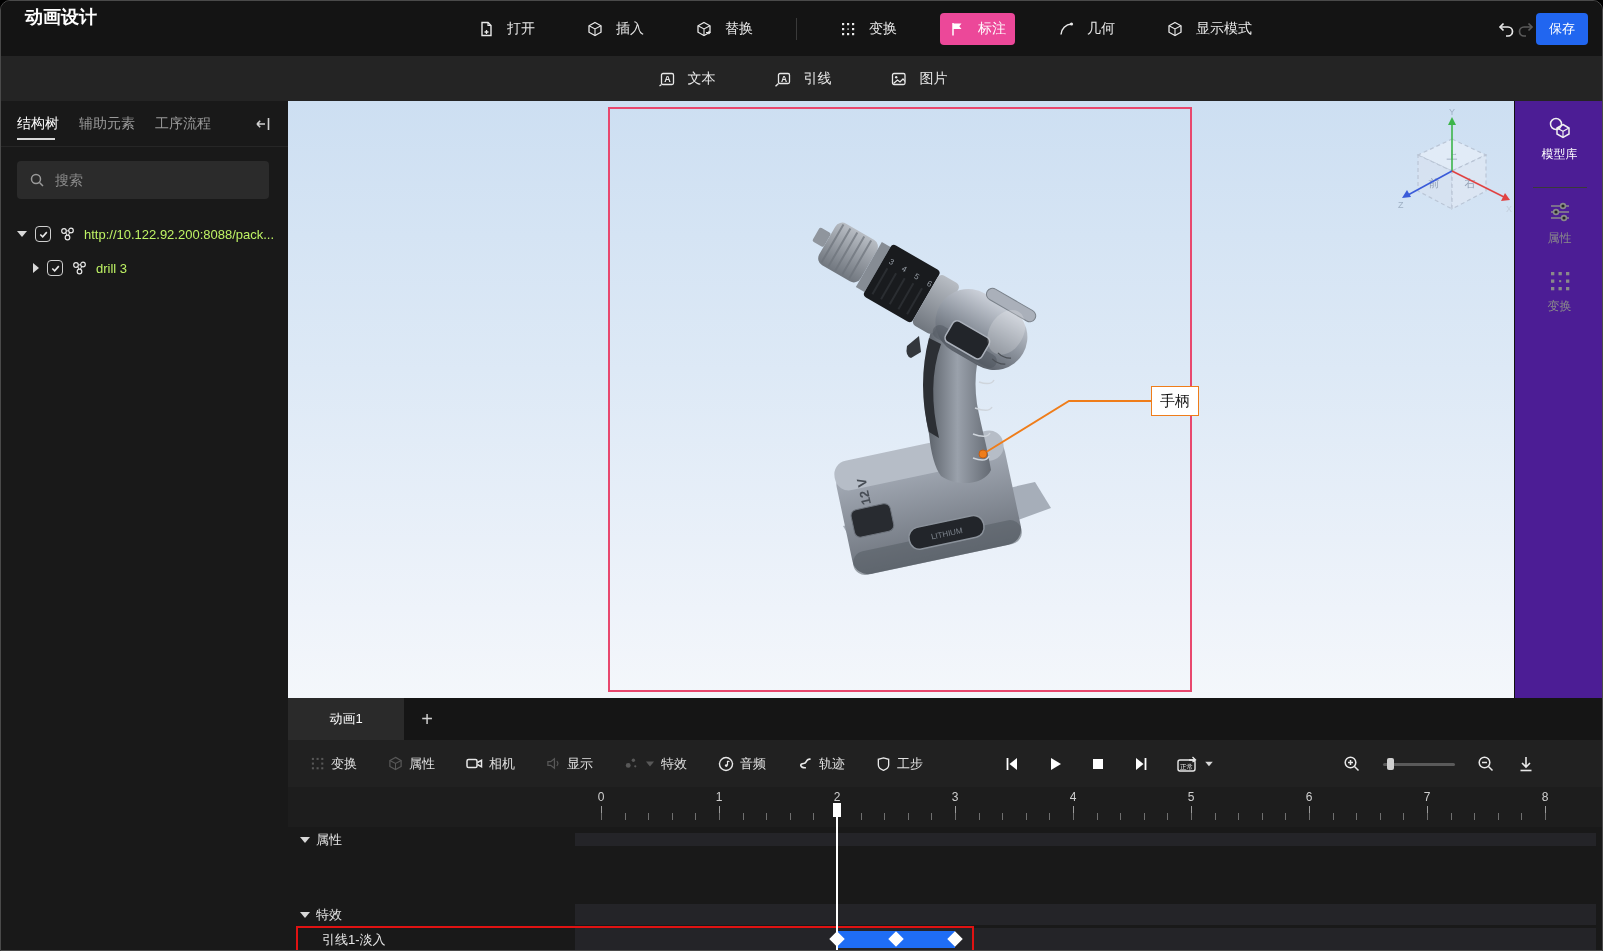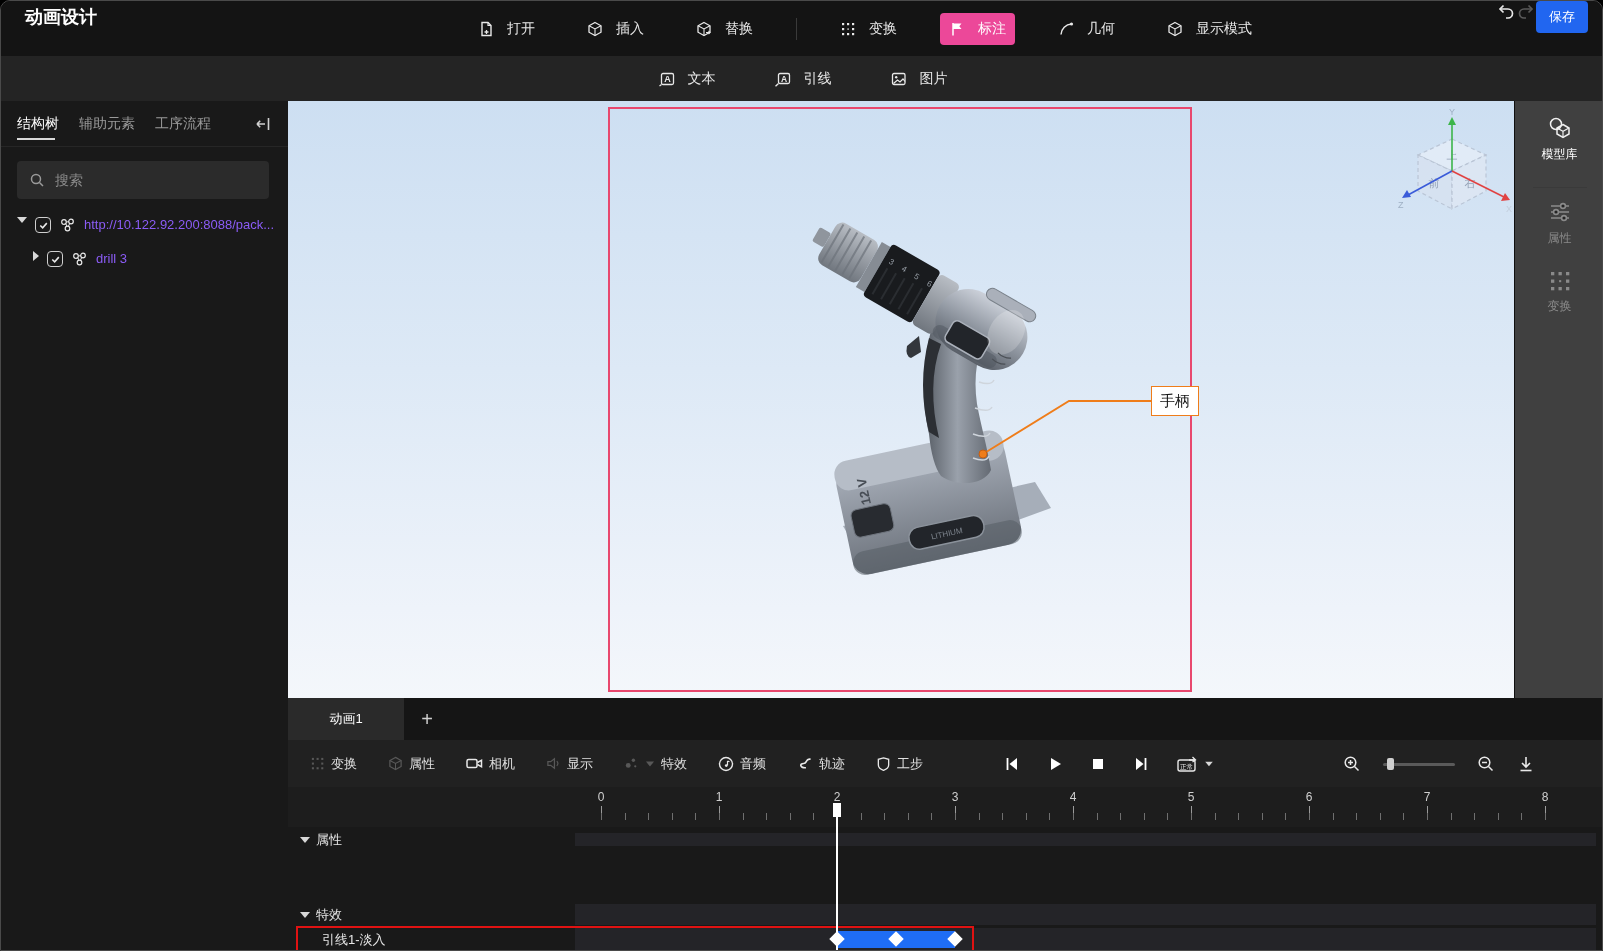--- a/index.html
+++ b/index.html
@@ -9,54 +9,54 @@
        border:1px solid #4a4a4a;border-radius:10px 10px 0 0;overflow:hidden;}
   .icon svg{display:block;}
   .dim{color:#585858;}
   
   .topbar{position:absolute;left:0;top:0;width:1603px;height:55px;background:#141414;}
   .app-title{position:absolute;left:24px;top:4px;font-size:18px;font-weight:bold;color:#fff;}
   .top-center{position:absolute;left:468px;top:0;height:55px;display:flex;align-items:center;gap:34px;}
   .tbtn{display:flex;align-items:center;gap:13px;font-size:14px;color:#e8e8e8;padding:7px 9px;border-radius:4px;cursor:default;}
   .tbtn.active{background:#ec4899;color:#fff;}
   .vsep{width:1px;height:22px;background:#3a3a3a;}
-  .top-right{position:absolute;right:16px;top:0;height:55px;display:flex;align-items:flex-start;}
+  .top-right{position:absolute;right:16px;top:0;height:55px;display:flex;align-items:center;}
   .save-btn{background:#2166f0;color:#fff;font-size:13px;padding:7px 13px;border-radius:4px;border:none;}
   
   .subbar{position:absolute;left:0;top:55px;width:1603px;height:45px;background:#242424;
           display:flex;align-items:center;justify-content:center;gap:40px;}
   
   .sidebar{position:absolute;left:0;top:100px;width:287px;height:851px;background:#191919;}
   .side-tabs{position:absolute;left:0;top:0;width:100%;height:46px;display:flex;align-items:center;
              padding:0 16px;gap:20px;border-bottom:1px solid #262626;font-size:14px;}
   .side-tab{color:#9a9a9a;position:relative;padding:13px 0;}
   .side-tab.active{color:#fff;}
   .side-tab.active::after{content:"";position:absolute;left:0;right:4px;bottom:6px;height:2px;background:#d8d8d8;}
   .collapse-btn{margin-left:auto;color:#cfcfcf;}
   .searchbox{position:absolute;left:16px;top:60px;width:252px;height:38px;background:#2b2b2b;border-radius:4px;
              display:flex;align-items:center;gap:8px;padding:0 12px;}
   .searchbox input{background:transparent;border:none;outline:none;color:#22c55e;font-size:14px;width:100%;
                    font-family:Liberation Sans, sans-serif;}
   .searchbox input::placeholder{color:#8a8a8a;}
   .tree{position:absolute;left:0;top:116px;width:100%;}
-  .tree-row{display:flex;gap:8px;height:34px;padding-left:16px;font-size:13px;color:#8b5cf6;}
+  .tree-row{display:flex;align-items:center;gap:8px;height:34px;padding-left:16px;font-size:13px;color:#bef264;}
   .tree-row.lv1{padding-left:32px;}
   .car-d{width:0;height:0;border-left:5px solid transparent;border-right:5px solid transparent;border-top:6px solid #d8d8d8;}
   .car-r{width:0;height:0;border-top:5px solid transparent;border-bottom:5px solid transparent;border-left:6px solid #d8d8d8;}
   .chk{width:16px;height:16px;border:1.5px solid #cfcfcf;border-radius:4px;display:flex;align-items:center;justify-content:center;background:#191919;}
   .tree-label{white-space:nowrap;}
   
   .viewport{position:absolute;left:287px;top:100px;width:1226px;height:597px;
             background:linear-gradient(180deg,#cddff2 0%,#dde9f6 45%,#eef3fa 85%,#f4f7fb 100%);overflow:hidden;}
   .cam-frame{position:absolute;left:320px;top:6px;width:584px;height:585px;border:2px solid #e8486e;}
   .anno-label{position:absolute;left:863px;top:285px;width:48px;height:30px;background:#fff;
               border:1.5px solid #ef7d1a;color:#111;font-size:15px;display:flex;align-items:center;justify-content:center;}
   .leader-svg,.drill-svg,.cube-svg{position:absolute;}
   
-  .rightbar{position:absolute;left:1513px;top:100px;width:90px;height:597px;background:#404040;border-left:1px solid #101010;}
+  .rightbar{position:absolute;left:1513px;top:100px;width:90px;height:597px;background:#4c1d95;border-left:1px solid #101010;}
   .rb-item{position:absolute;left:0;width:100%;display:flex;flex-direction:column;align-items:center;gap:5px;font-size:12px;color:#8a8a8a;}
   .rb-item.active{color:#fff;}
   .rb-sep{position:absolute;left:18px;width:54px;height:1px;background:#3a3a3a;}
   
   .timeline{position:absolute;left:287px;top:697px;width:1316px;height:254px;background:#191919;}
   .tl-tabs{position:absolute;left:0;top:0;width:100%;height:42px;background:#151515;display:flex;align-items:stretch;}
   .tl-tab{width:116px;display:flex;align-items:center;justify-content:center;font-size:13px;color:#fff;background:#2a2a2a;}
   .tl-addtab{width:46px;display:flex;align-items:center;justify-content:center;color:#cfcfcf;font-size:20px;}
   .tl-toolbar{position:absolute;left:0;top:42px;width:100%;height:47px;background:#212121;}
   .tt-left{position:absolute;left:22px;top:0;height:47px;display:flex;align-items:center;gap:31px;}

